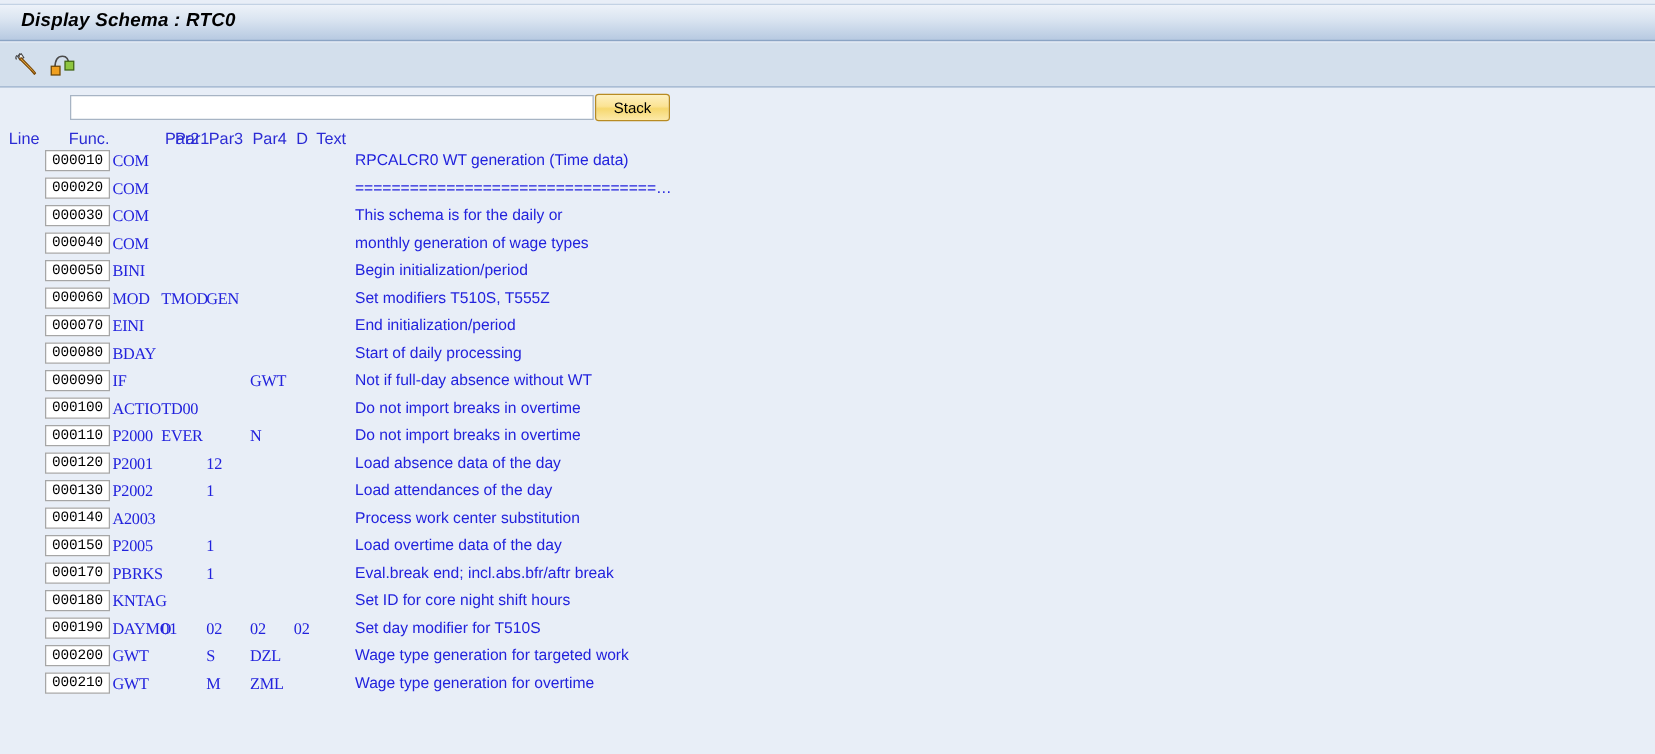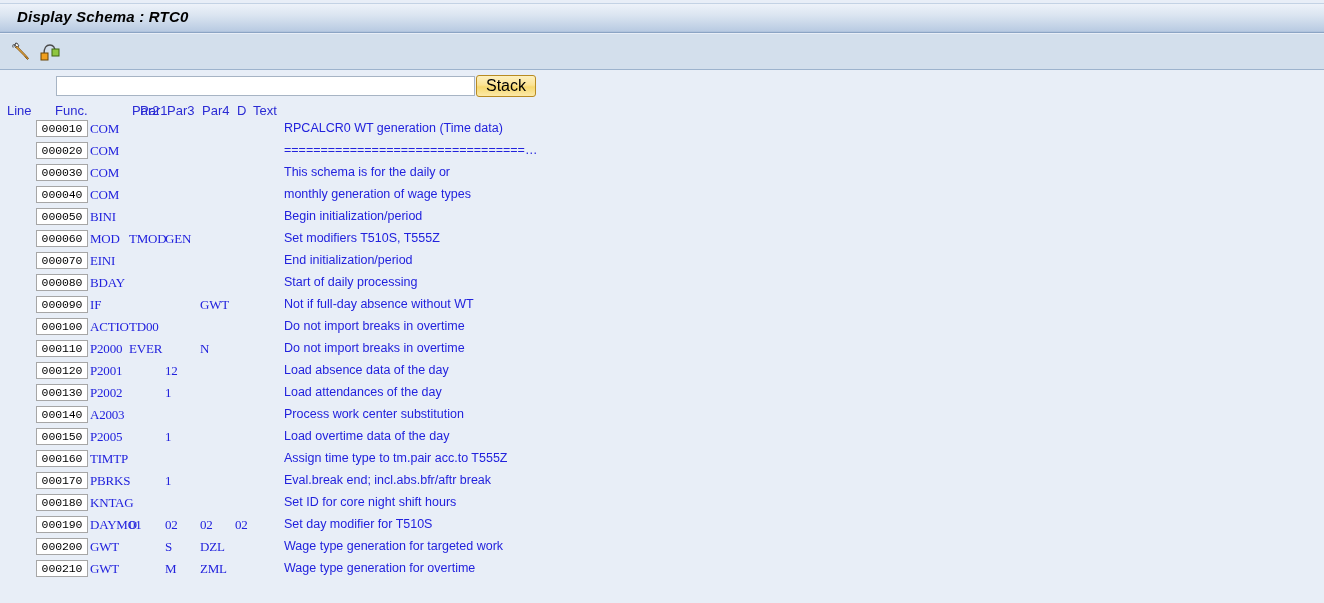--- a/index.html
+++ b/index.html
@@ -109,21 +109,21 @@
     position: absolute;
     left: 476px;
     top: 4px;
     width: 60px;
     height: 22px;
     background: linear-gradient(to bottom, #fdf0c0 0%, #fbe394 45%, #f6d86f 55%, #fce9a8 100%);
     border: 1px solid #b88b22;
     border-radius: 3px;
     box-sizing: border-box;
     font-family: "Liberation Sans", sans-serif;
-    font-size: 16px;
+    font-size: 12px;
     color: #000000;
     cursor: pointer;
     padding: 0;
     line-height: 20px;
     text-align: center;
   }
 
   
   #grid {
     position: absolute;
@@ -324,25 +324,20 @@
         <div class="cell c-func">A2003</div>
         <div class="cell c-text text">Process work center substitution</div>
       </div>
       <div class="row">
         <div class="linebox">000150</div>
         <div class="cell c-func">P2005</div>
         <div class="cell c-p2">1</div>
         <div class="cell c-text text">Load overtime data of the day</div>
       </div>
       <div class="row">
-        <div class="linebox">000160</div>
-        <div class="cell c-func">TIMTP</div>
-        <div class="cell c-text text">Assign time type to tm.pair acc.to T555Z</div>
-      </div>
-      <div class="row">
         <div class="linebox">000170</div>
         <div class="cell c-func">PBRKS</div>
         <div class="cell c-p2">1</div>
         <div class="cell c-text text">Eval.break end; incl.abs.bfr/aftr break</div>
       </div>
       <div class="row">
         <div class="linebox">000180</div>
         <div class="cell c-func">KNTAG</div>
         <div class="cell c-text text">Set ID for core night shift hours</div>
       </div>

